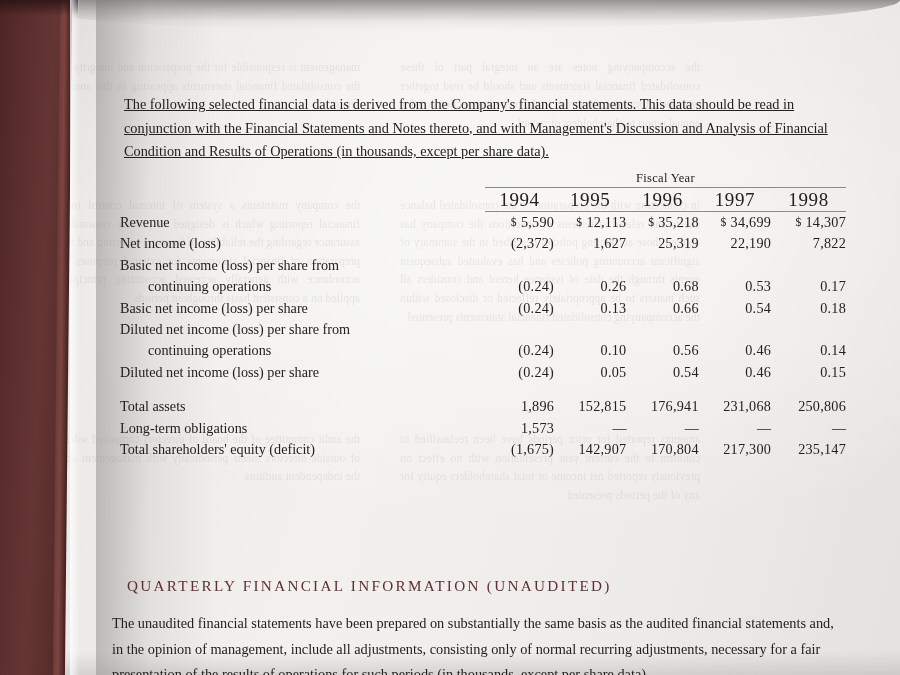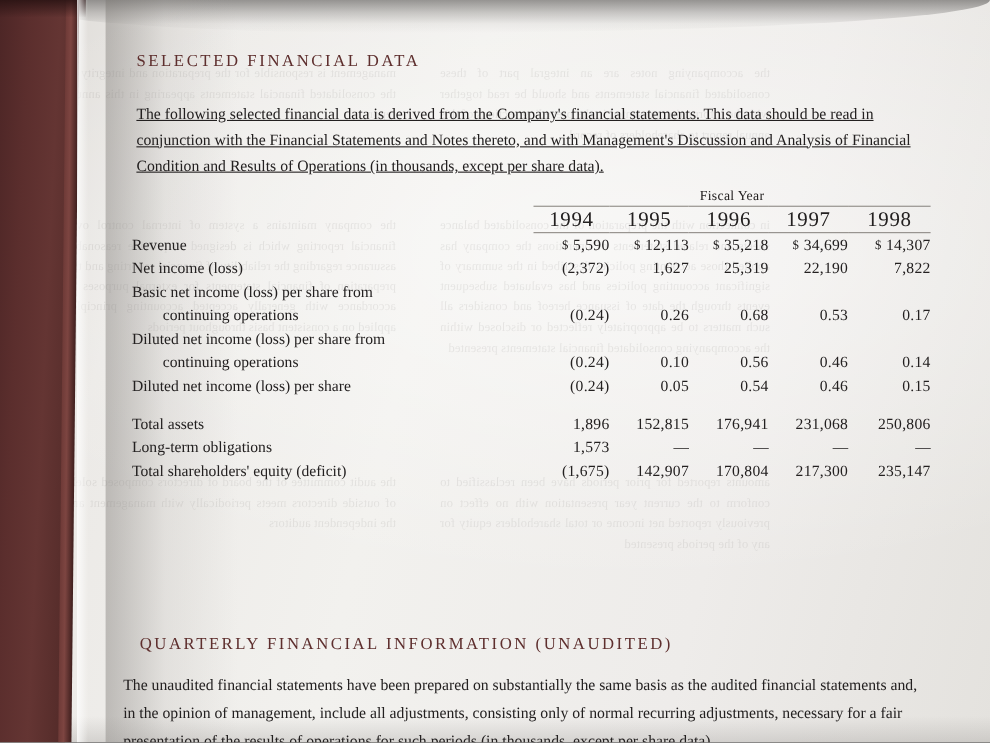--- a/index.html
+++ b/index.html
@@ -273,21 +273,20 @@
   <div class="gutter-shade"></div>
   <div class="bottom-shade"></div>
 
   <div class="cover"></div>
   <div class="cover-edge"></div>
   <div class="cover-top-hi"></div>
   <div class="page-edge-hi"></div>
 
   <div class="content">
 
-    <h1 class="section-head">SELECTED FINANCIAL DATA</h1>
 
     <p class="intro">The following selected financial data is derived from the Company's financial statements. This data should be read in conjunction with the Financial Statements and Notes thereto, and with Management's Discussion and Analysis of Financial Condition and Results of Operations (in thousands, except per share data).</p>
 
     <div class="table-wrap">
       <table class="fin">
         <colgroup>
           <col style="width:352px">
           <col style="width:72px">
           <col style="width:74.8px">
           <col style="width:74.8px">
@@ -343,20 +342,28 @@
             </tr>
             <tr>
               <td class="lbl indent">continuing operations</td>
               <td class="num w1">(0.24)</td>
               <td class="num">0.26</td>
               <td class="num">0.68</td>
               <td class="num">0.53</td>
               <td class="num">0.17</td>
             </tr>
             <tr>
+              <td class="lbl">Basic net income (loss) per share</td>
+              <td class="num w1">(0.24)</td>
+              <td class="num">0.13</td>
+              <td class="num">0.66</td>
+              <td class="num">0.54</td>
+              <td class="num">0.18</td>
+            </tr>
+            <tr>
               <td class="lbl">Diluted net income (loss) per share from</td>
               <td class="num w1">&nbsp;</td>
               <td class="num">&nbsp;</td>
               <td class="num">&nbsp;</td>
               <td class="num">&nbsp;</td>
               <td class="num">&nbsp;</td>
             </tr>
             <tr>
               <td class="lbl indent">continuing operations</td>
               <td class="num w1">(0.24)</td>

